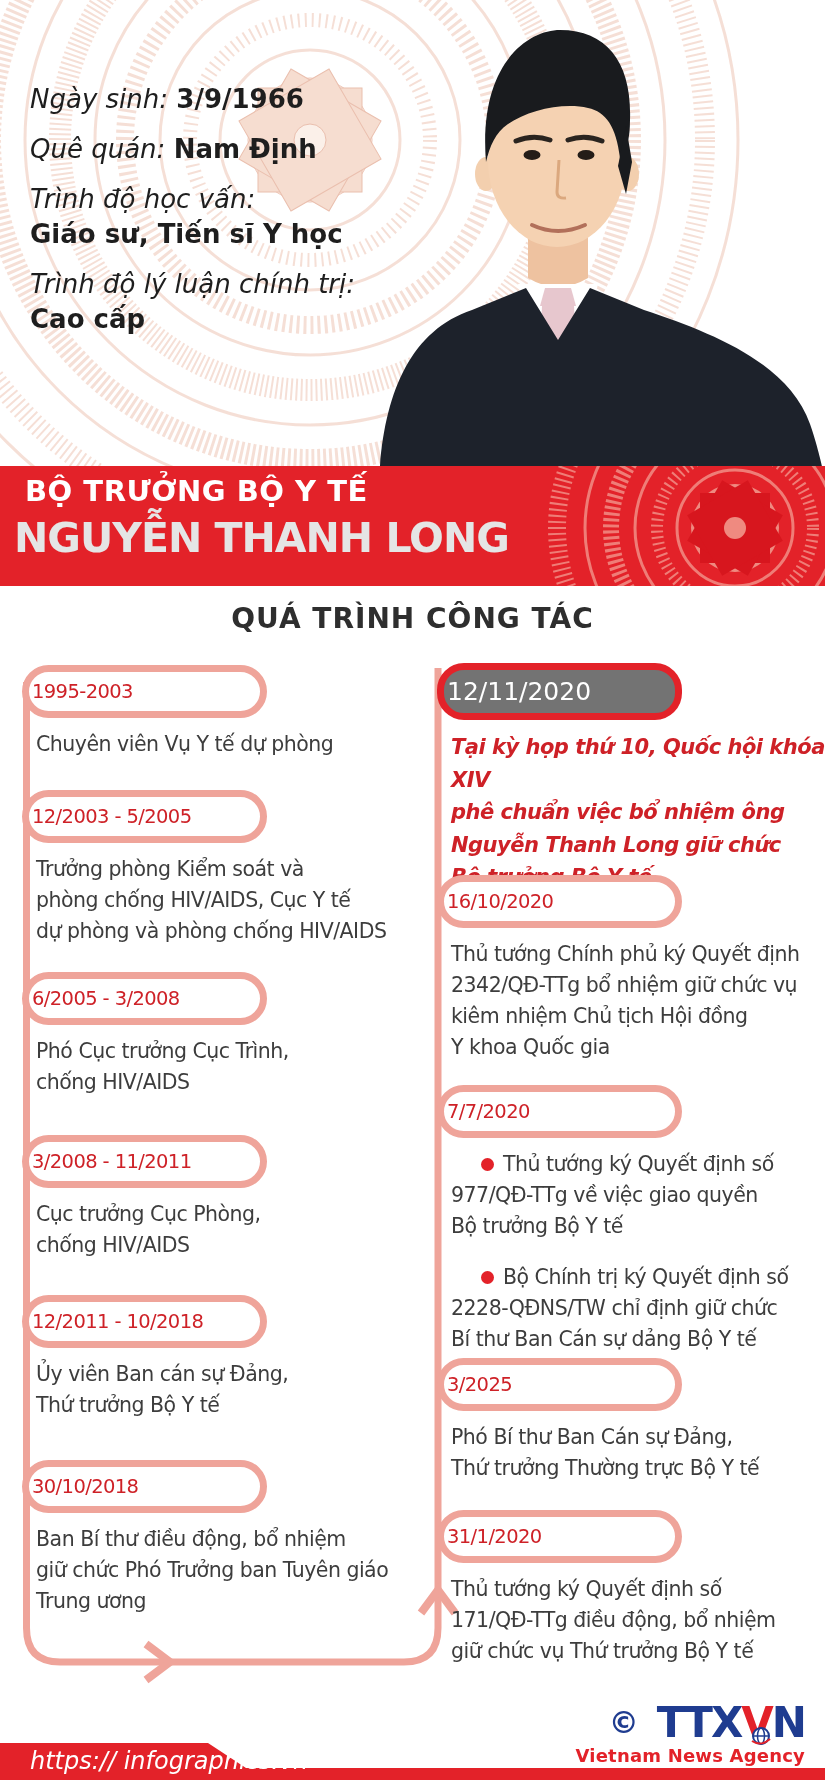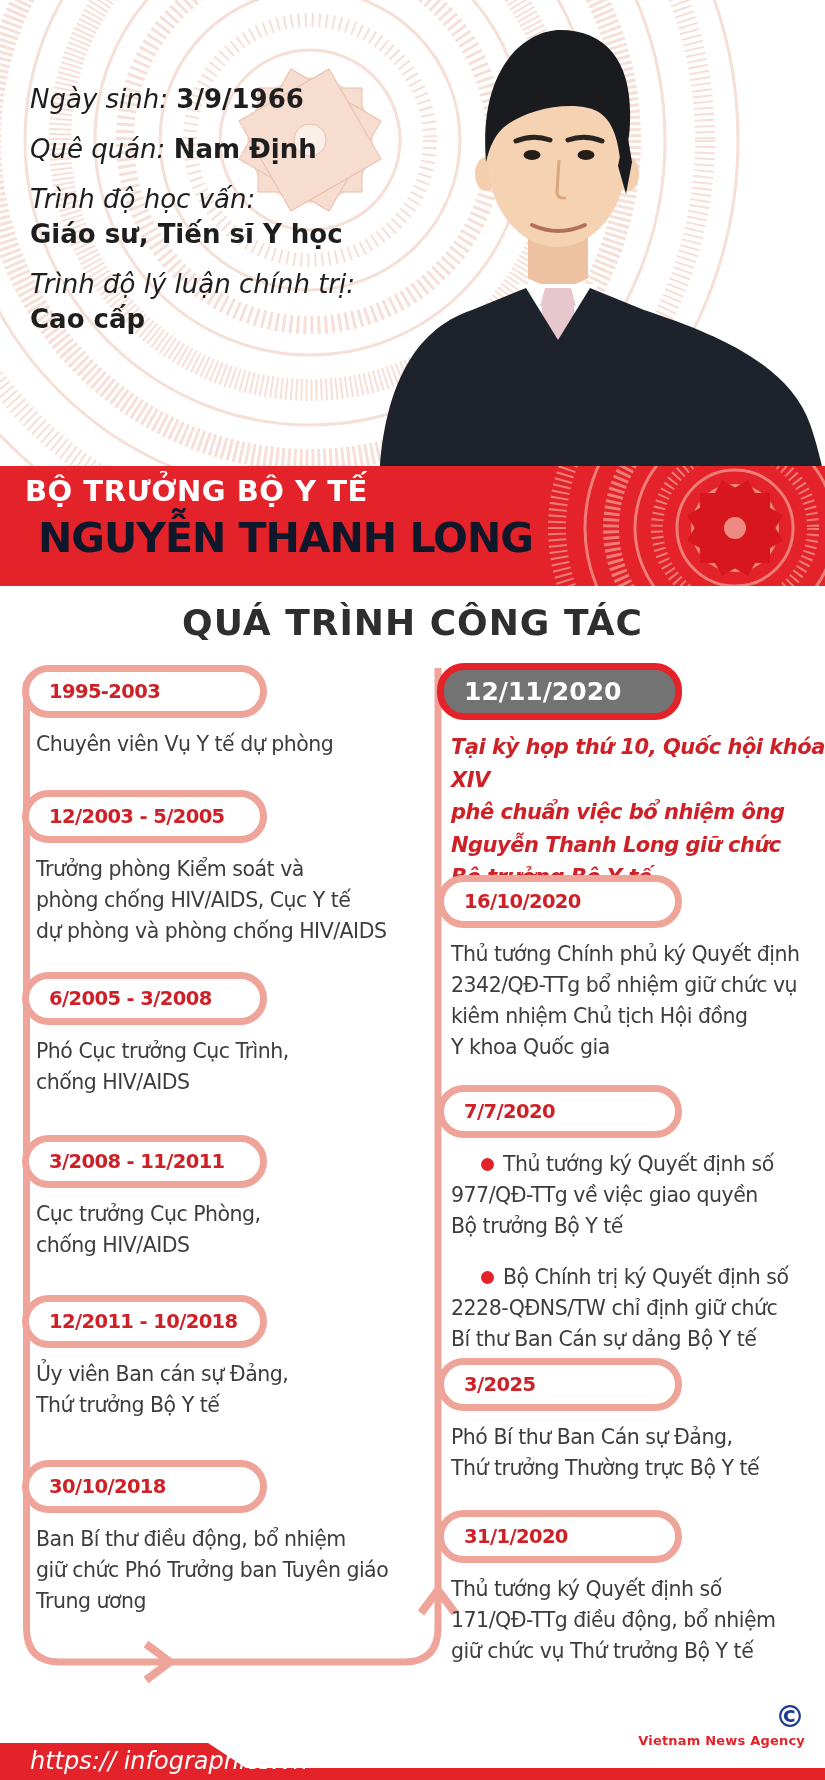--- a/index.html
+++ b/index.html
@@ -16,34 +16,34 @@
   .field{margin-bottom:15px;line-height:35px;}
   .field .label{font-style:italic;font-weight:400;}
   .field .value{font-weight:700;}
   .field.block .label{display:block;}
   .field.block .value{display:block;}
 
   
   .banner{position:absolute;left:0;top:466px;width:825px;height:120px;background:#e32229;z-index:2;overflow:hidden;}
   .banner-drum{position:absolute;right:0;top:0;}
   .banner-title{position:absolute;left:25px;top:11px;font-size:29px;font-weight:600;color:#fff;line-height:1;letter-spacing:.5px;}
-  .banner-name{position:absolute;left:38px;top:52px;font-size:41px;font-weight:800;color:#0f172a;line-height:1;letter-spacing:-1px;}
+  .banner-name{position:absolute;left:14px;top:52px;font-size:41px;font-weight:800;color:#e5e5e5;line-height:1;letter-spacing:-1px;}
 
   .section-title{position:absolute;left:0;top:602px;width:825px;text-align:center;
-    font-size:36px;font-weight:600;color:#2e2e2e;letter-spacing:1px;z-index:2;}
+    font-size:28px;font-weight:600;color:#2e2e2e;letter-spacing:1px;z-index:2;}
 
   .timeline-lines{position:absolute;left:0;top:0;z-index:3;pointer-events:none;}
 
   .col{position:absolute;left:0;top:0;width:825px;height:1780px;z-index:4;}
   .entry{position:absolute;width:388px;}
   .entry.side-left{left:22px;}
   .entry.side-right{left:437px;}
   .pill{width:245px;height:53px;border:7px solid #efa49a;border-radius:27px;background:#fff;
     box-sizing:border-box;display:flex;align-items:center;}
-  .pill .date{font-size:19.5px;font-weight:700;color:#ce2127;padding-left:20px;
+  .pill .date{font-size:19.5px;font-weight:400;color:#ce2127;padding-left:3px;
     letter-spacing:-.6px;white-space:nowrap;}
   .entry.highlight .pill{background:#737373;border-color:#e32229;height:57px;}
   .entry.highlight .pill .date{color:#fff;font-size:25px;letter-spacing:0;}
   .desc{margin:11px 0 0 0;padding-left:14px;font-size:20.5px;line-height:31px;color:#3d3d3d;
     white-space:pre-line;letter-spacing:-.5px;}
   .entry.red-desc .desc{color:#ce2127;font-weight:700;font-style:italic;font-size:21px;line-height:32.5px;}
   .bullets{margin-top:11px;padding-left:14px;}
   .bullet{margin:0;font-size:20.5px;line-height:31px;color:#3d3d3d;white-space:pre-line;
     letter-spacing:-.5px;text-indent:30px;}
   .bullet + .bullet{margin-top:20px;}
@@ -53,21 +53,21 @@
   
   .footer-shape{position:absolute;left:0;top:0;z-index:5;}
   .footer-url{position:absolute;left:30px;top:1747px;z-index:6;color:#fff;font-style:italic;
     font-size:24px;letter-spacing:0;}
   .logo{position:absolute;right:20px;top:1702px;z-index:6;text-align:right;}
   .logo-row{display:flex;align-items:center;justify-content:flex-end;gap:18px;}
   .copyright{font-size:30px;color:#1f3c90;font-weight:700;line-height:1;}
   .agency{font-size:42px;font-weight:900;color:#1f3c90;letter-spacing:-2px;line-height:1;position:relative;}
   .agency .v-red{color:#e32229;}
   .agency .globe{position:absolute;right:34px;bottom:-2px;}
-  .agency-sub{font-size:13px;font-weight:700;color:#e32229;margin-top:1px;letter-spacing:.2px;}
+  .agency-sub{font-size:18px;font-weight:700;color:#e32229;margin-top:1px;letter-spacing:.2px;}
 </style>
 </head>
 <body>
 
 <div class="poster">
 
   <svg class="bg-pattern" width="825" height="470" viewBox="0 0 825 470">
     <g fill="none" stroke="#eec5b5" opacity="0.55">
       <circle cx="310" cy="140" r="90" stroke-width="3"></circle>
       <circle cx="310" cy="140" r="120" stroke-width="14" stroke-dasharray="2 5"></circle>
@@ -265,17 +265,23 @@
     </div>
 
   <svg class="footer-shape" width="825" height="1780" viewBox="0 0 825 1780">
     <polygon points="0,1743 208,1743 246,1768 825,1768 825,1780 0,1780" fill="#e32229"></polygon>
   </svg>
   <div class="footer-url">https:// infographics.vn</div>
 
   <div class="logo">
     <div class="logo-row">
       <span class="copyright">©</span>
+      <span class="agency"><span>TTX</span><span class="v-red">V</span><span>N</span><svg class="globe" width="20" height="20" viewBox="0 0 20 20">
+          <circle cx="10" cy="10" r="8" fill="#fff" stroke="#1f3c90" stroke-width="2"></circle>
+          <ellipse cx="10" cy="10" rx="3.5" ry="8" fill="none" stroke="#1f3c90" stroke-width="1.5"></ellipse>
+          <line x1="2" y1="10" x2="18" y2="10" stroke="#1f3c90" stroke-width="1.5"></line>
+          <path d="M1 15 Q10 21 19 13" fill="none" stroke="#e32229" stroke-width="2"></path>
+        </svg></span>
     </div>
     <div class="agency-sub">Vietnam News Agency</div>
   </div>
 
 </div>
 
 </body></html>

